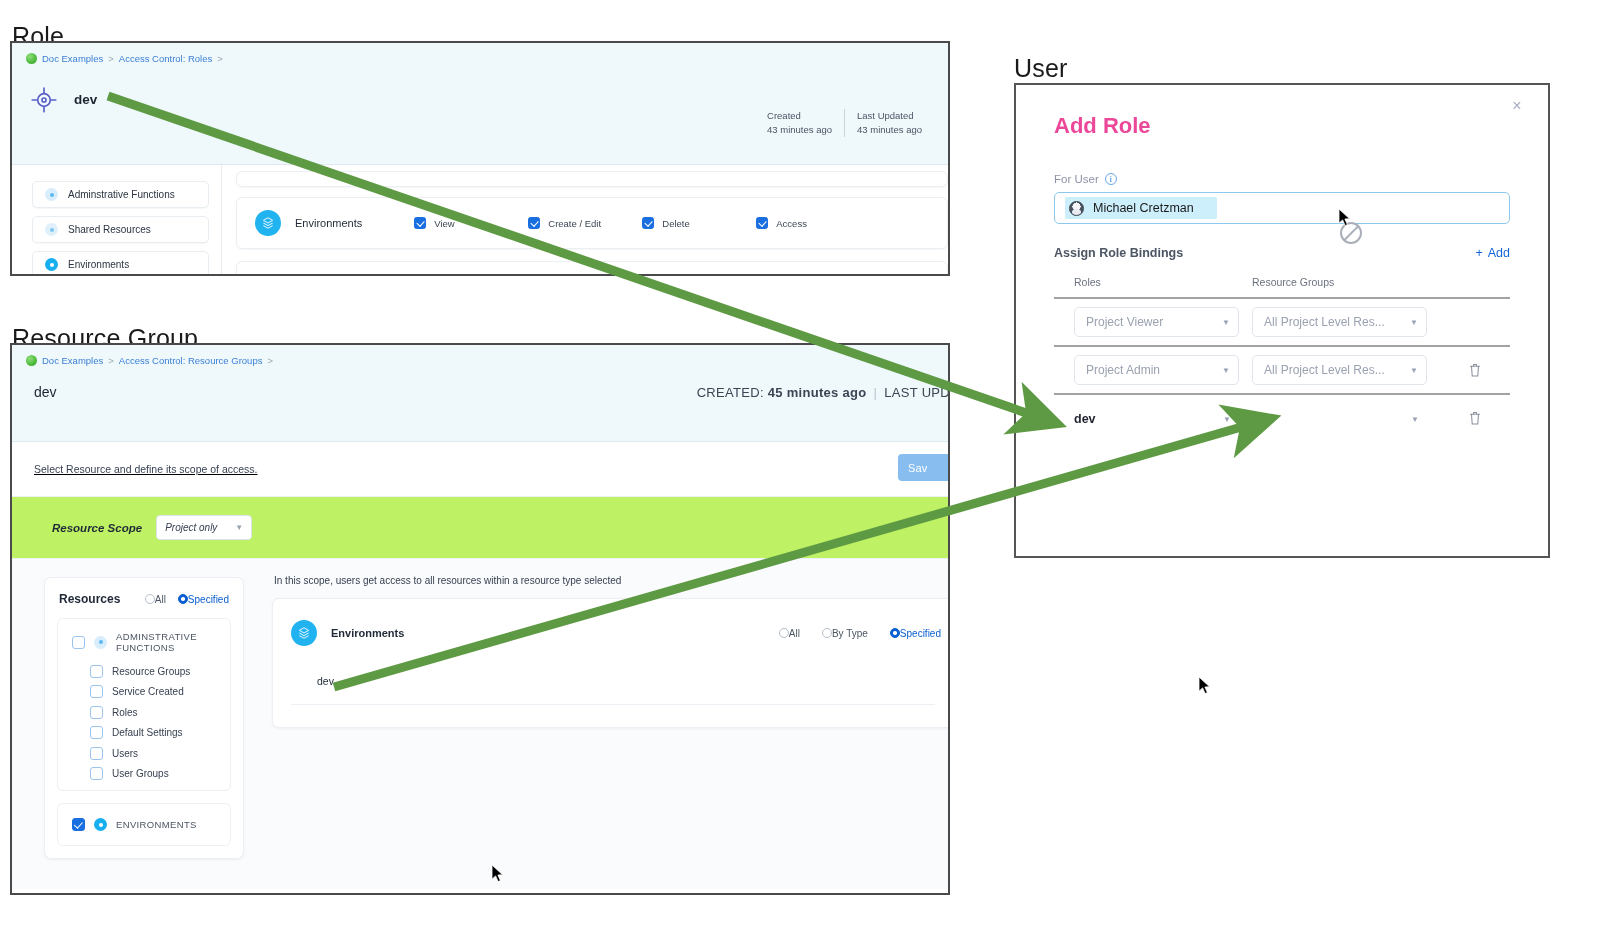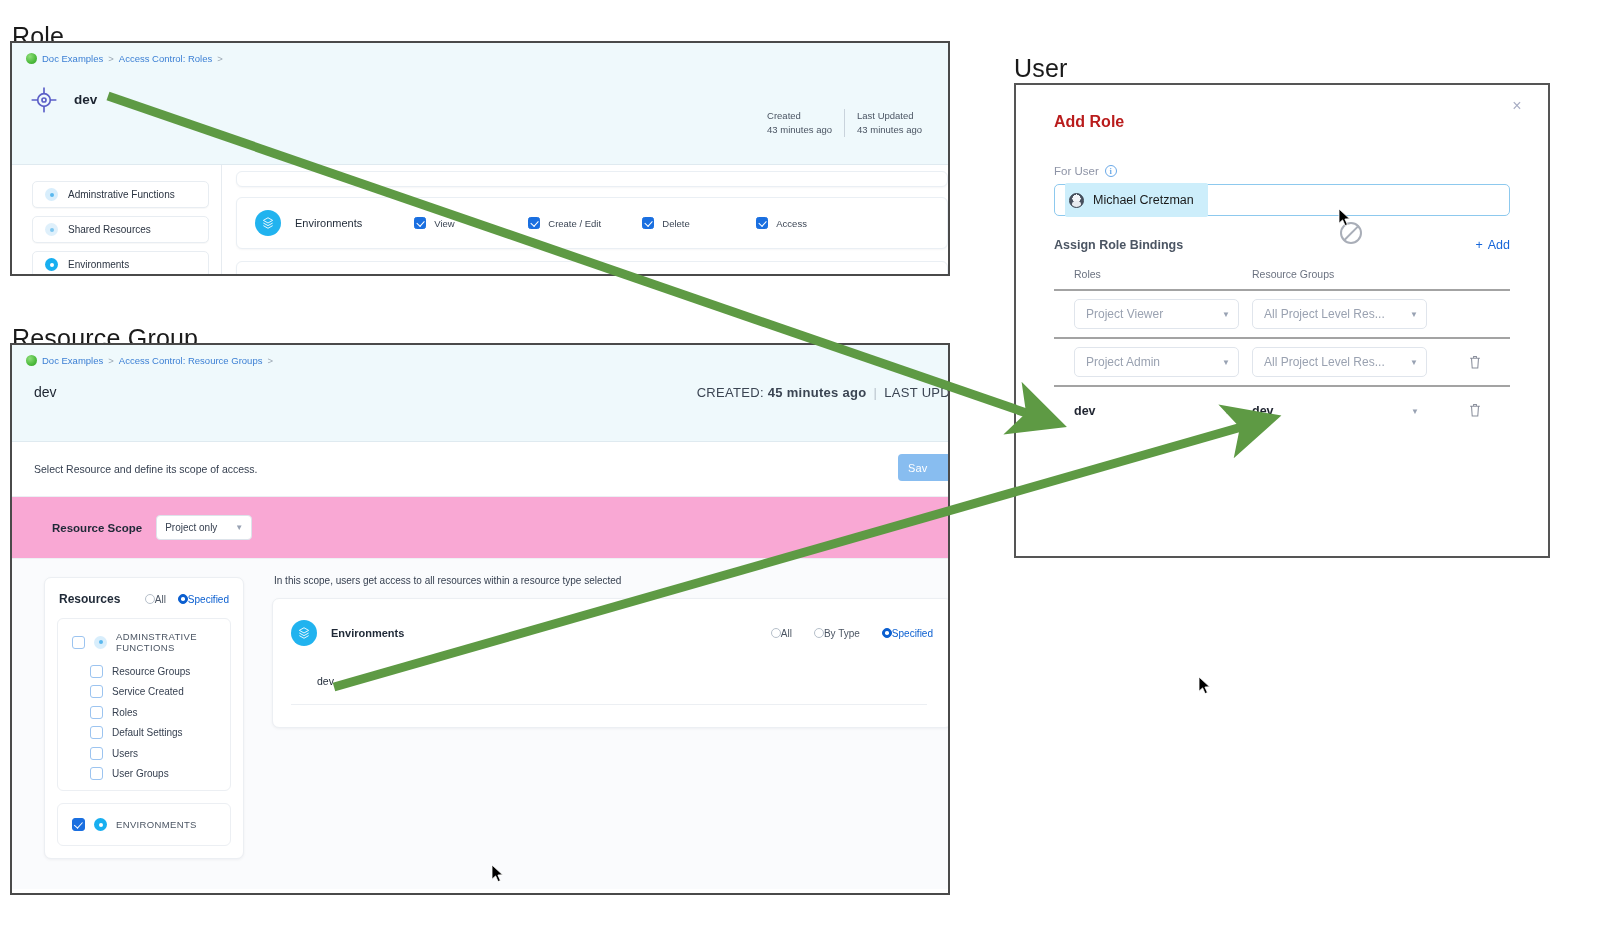--- a/index.html
+++ b/index.html
@@ -124,33 +124,33 @@
   .rg-name { font-size: 14px; color: #1c2430; padding: 18px 0 0 22px; font-weight: 400; }
   .rg-meta {
     position: absolute; right: -2px; top: 40px;
     font-size: 13px; color: #3b4553; letter-spacing: .3px; white-space: nowrap;
   }
   .rg-meta b { font-weight: 700; }
   .rg-meta .divider { color: #b9c3cd; margin: 0 7px; }
 
   .rg-subbar {
     height: 55px; background: #fff; border-bottom: 1px solid #eceff3;
-    display: flex; align-items: center; padding: 0 22px; position: relative;
+    display: flex; align-items: center; padding: 0 22px; position: relative; text-decoration: underline;
   }
   .rg-sub-text { font-size: 10.5px; color: #374151; }
   .save-btn {
     position: absolute; right: -14px; top: 12px;
     background: #88bdf0; color: #fff; border: none; border-radius: 4px;
     height: 27px; width: 64px; font-size: 11px; font-family: inherit;
     text-align: left; padding-left: 10px; letter-spacing: .2px;
   }
 
   .rg-scope-bar {
-    height: 62px; background: #f9a8d4; border-bottom: 1px solid #eef1f5;
-    display: flex; align-items: center; padding: 0 40px;
+    height: 62px; background: #bef264; border-bottom: 1px solid #eef1f5;
+    display: flex; align-items: center; padding: 0 40px; font-style: italic;
   }
   .scope-lbl { font-size: 11.5px; font-weight: 700; color: #1f2937; margin-right: 14px; }
   .select-box {
     border: 1px solid #dde3ea; border-radius: 4px; background: #fff;
     height: 25px; min-width: 96px; display: flex; align-items: center;
     justify-content: space-between; padding: 0 8px; font-size: 10px; color: #374151;
   }
   .chev { color: #98a2b3; font-size: 8px; margin-left: 8px; }
 
   .rg-main { display: flex; background: #fafbfd; height: 330px; }
@@ -182,21 +182,21 @@
   .cbx-lt.on { background:#1a6fe0; border-color:#1a6fe0; position:relative; }
   .cbx-lt.on::after {
     content:""; position:absolute; left:3.4px; top:.9px; width:3.6px; height:6.8px;
     border: solid #fff; border-width: 0 1.8px 1.8px 0; transform: rotate(42deg);
   }
   .sub-item {
     display: flex; align-items: center; gap: 9px; padding: 7.5px 0 0 32px;
     font-size: 10px; color: #374151;
   }
 
-  .rg-col-right { flex: 1; padding: 12px 16px 0 10px; }
+  .rg-col-right { flex: 1; padding: 12px 8px 0 10px; }
   .scope-note { font-size: 10px; color: #374151; margin: 4px 0 12px 2px; }
   .env-card {
     background: #fff; border: 1px solid #eceff3; border-radius: 7px;
     box-shadow: 0 1px 3px rgba(16,24,40,.05);
     margin-right: -20px; padding: 14px 0 0 0; height: 130px; position: relative;
   }
   .env-head { display: flex; align-items: center; padding: 0 18px 0 18px; height: 40px; }
   .env-head .t { font-size: 11px; font-weight: 600; color: #1f2937; margin-left: 14px; flex: 1; }
   .env-radios { display: flex; gap: 22px; align-items: center; }
   .env-row-value {
@@ -205,36 +205,36 @@
   .env-card .underline {
     position: absolute; left: 18px; right: 24px; bottom: 22px; height: 1px; background: #eceff3;
   }
 
   
   .dlg { padding: 28px 38px 0 38px; position: relative; height: 100%; }
   .dlg-x {
     position: absolute; right: 22px; top: 12px; width: 18px; height: 18px;
     color: #a9aec4; font-size: 16px; line-height: 18px; text-align: center;
   }
-  .dlg-title { font-size: 16px; font-weight: 700; color: #b91c1c; margin-bottom: 34px; }
+  .dlg-title { font-size: 22px; font-weight: 700; color: #ec4899; margin-bottom: 34px; }
   .dlg-sublabel {
     font-size: 11.5px; color: #8e94a6; display: flex; align-items: center; gap: 6px; margin-bottom: 7px;
   }
   .info-i {
     width: 12px; height: 12px; border-radius: 50%; border: 1.3px solid #6aa9e8;
     color: #6aa9e8; font-size: 8.5px; line-height: 10px; text-align: center; font-weight: 700;
     font-family: "Liberation Serif", serif;
   }
   .user-field {
     border: 1.6px solid #8dc9ee; border-radius: 5px; background: #fff;
     height: 32px; display: flex; align-items: center; padding: 0 10px; margin-bottom: 22px;
   }
   .user-chip {
     background: #cdeefb; display: flex; align-items: center; gap: 9px;
-    height: 34px; padding: 0 14px 0 4px; border-radius: 2px; text-align: right;
+    height: 22px; padding: 0 23px 0 4px; border-radius: 2px; text-align: right;
   }
   .avatar {
     width: 15px; height: 15px; border-radius: 50%; flex: none;
     background: radial-gradient(circle at 50% 35%, #f2f4f8 0 38%, #4a5260 39% 100%);
     border: 1px solid #39404d;
     position: relative; overflow: hidden;
   }
   .avatar::after {
     content:""; position:absolute; left:2px; right:2px; bottom:0; height:6px;
     border-radius:50% 50% 0 0; background:#e8ebf0;

